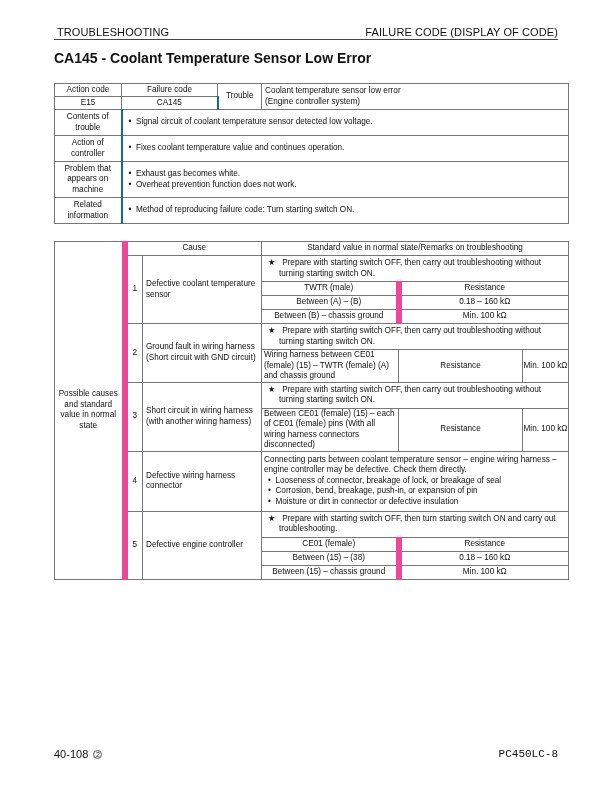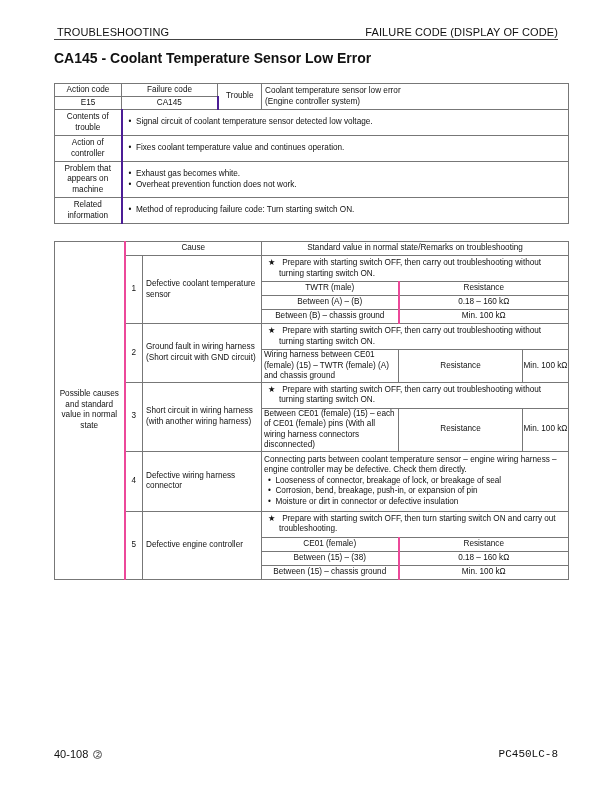--- a/index.html
+++ b/index.html
@@ -16,23 +16,23 @@
   .hdr .r { position: absolute; right: 0; top: 0; }
   .title {
     position: absolute; left: 54px; top: 50px;
     font-size: 14px; font-weight: bold;
   }
   table { border-collapse: collapse; font-size: 8.2px; line-height: 10.5px; }
   td { border: 1px solid #777; vertical-align: middle; }
   .c { text-align: center; }
   .l { text-align: left; padding-left: 3px; }
   .t1 { position: absolute; left: 54px; top: 83px; width: 515px; }
-  .t1 .thick { border-right: 2px solid #4c1d95; }
+  .t1 .thick { border-right: 2px solid #0f766e; }
   .t2 { position: absolute; left: 54px; top: 241px; width: 515px; }
-  .t2 .thick { border-right: 2px solid #ec4899; }
+  .t2 .thick { border-right: 6px solid #ec4899; }
   .bul { display: block; padding-left: 9px; text-indent: -6px; }
   .star { display: block; padding-left: 14px; text-indent: -11px; }
   .foot-l { position: absolute; left: 54px; top: 748px; font-size: 11px; }
   .foot-r { position: absolute; right: 54px; top: 748px; font-size: 11px; font-family: Liberation Mono, monospace; }
   .rev { font-size: 7px; display: inline-block; border: 1px solid #555; border-radius: 50%;
          width: 9px; height: 9px; line-height: 8px; text-align: center; margin-left: 2px; vertical-align: 1px; }
 </style>
 </head>
 <body>
 

